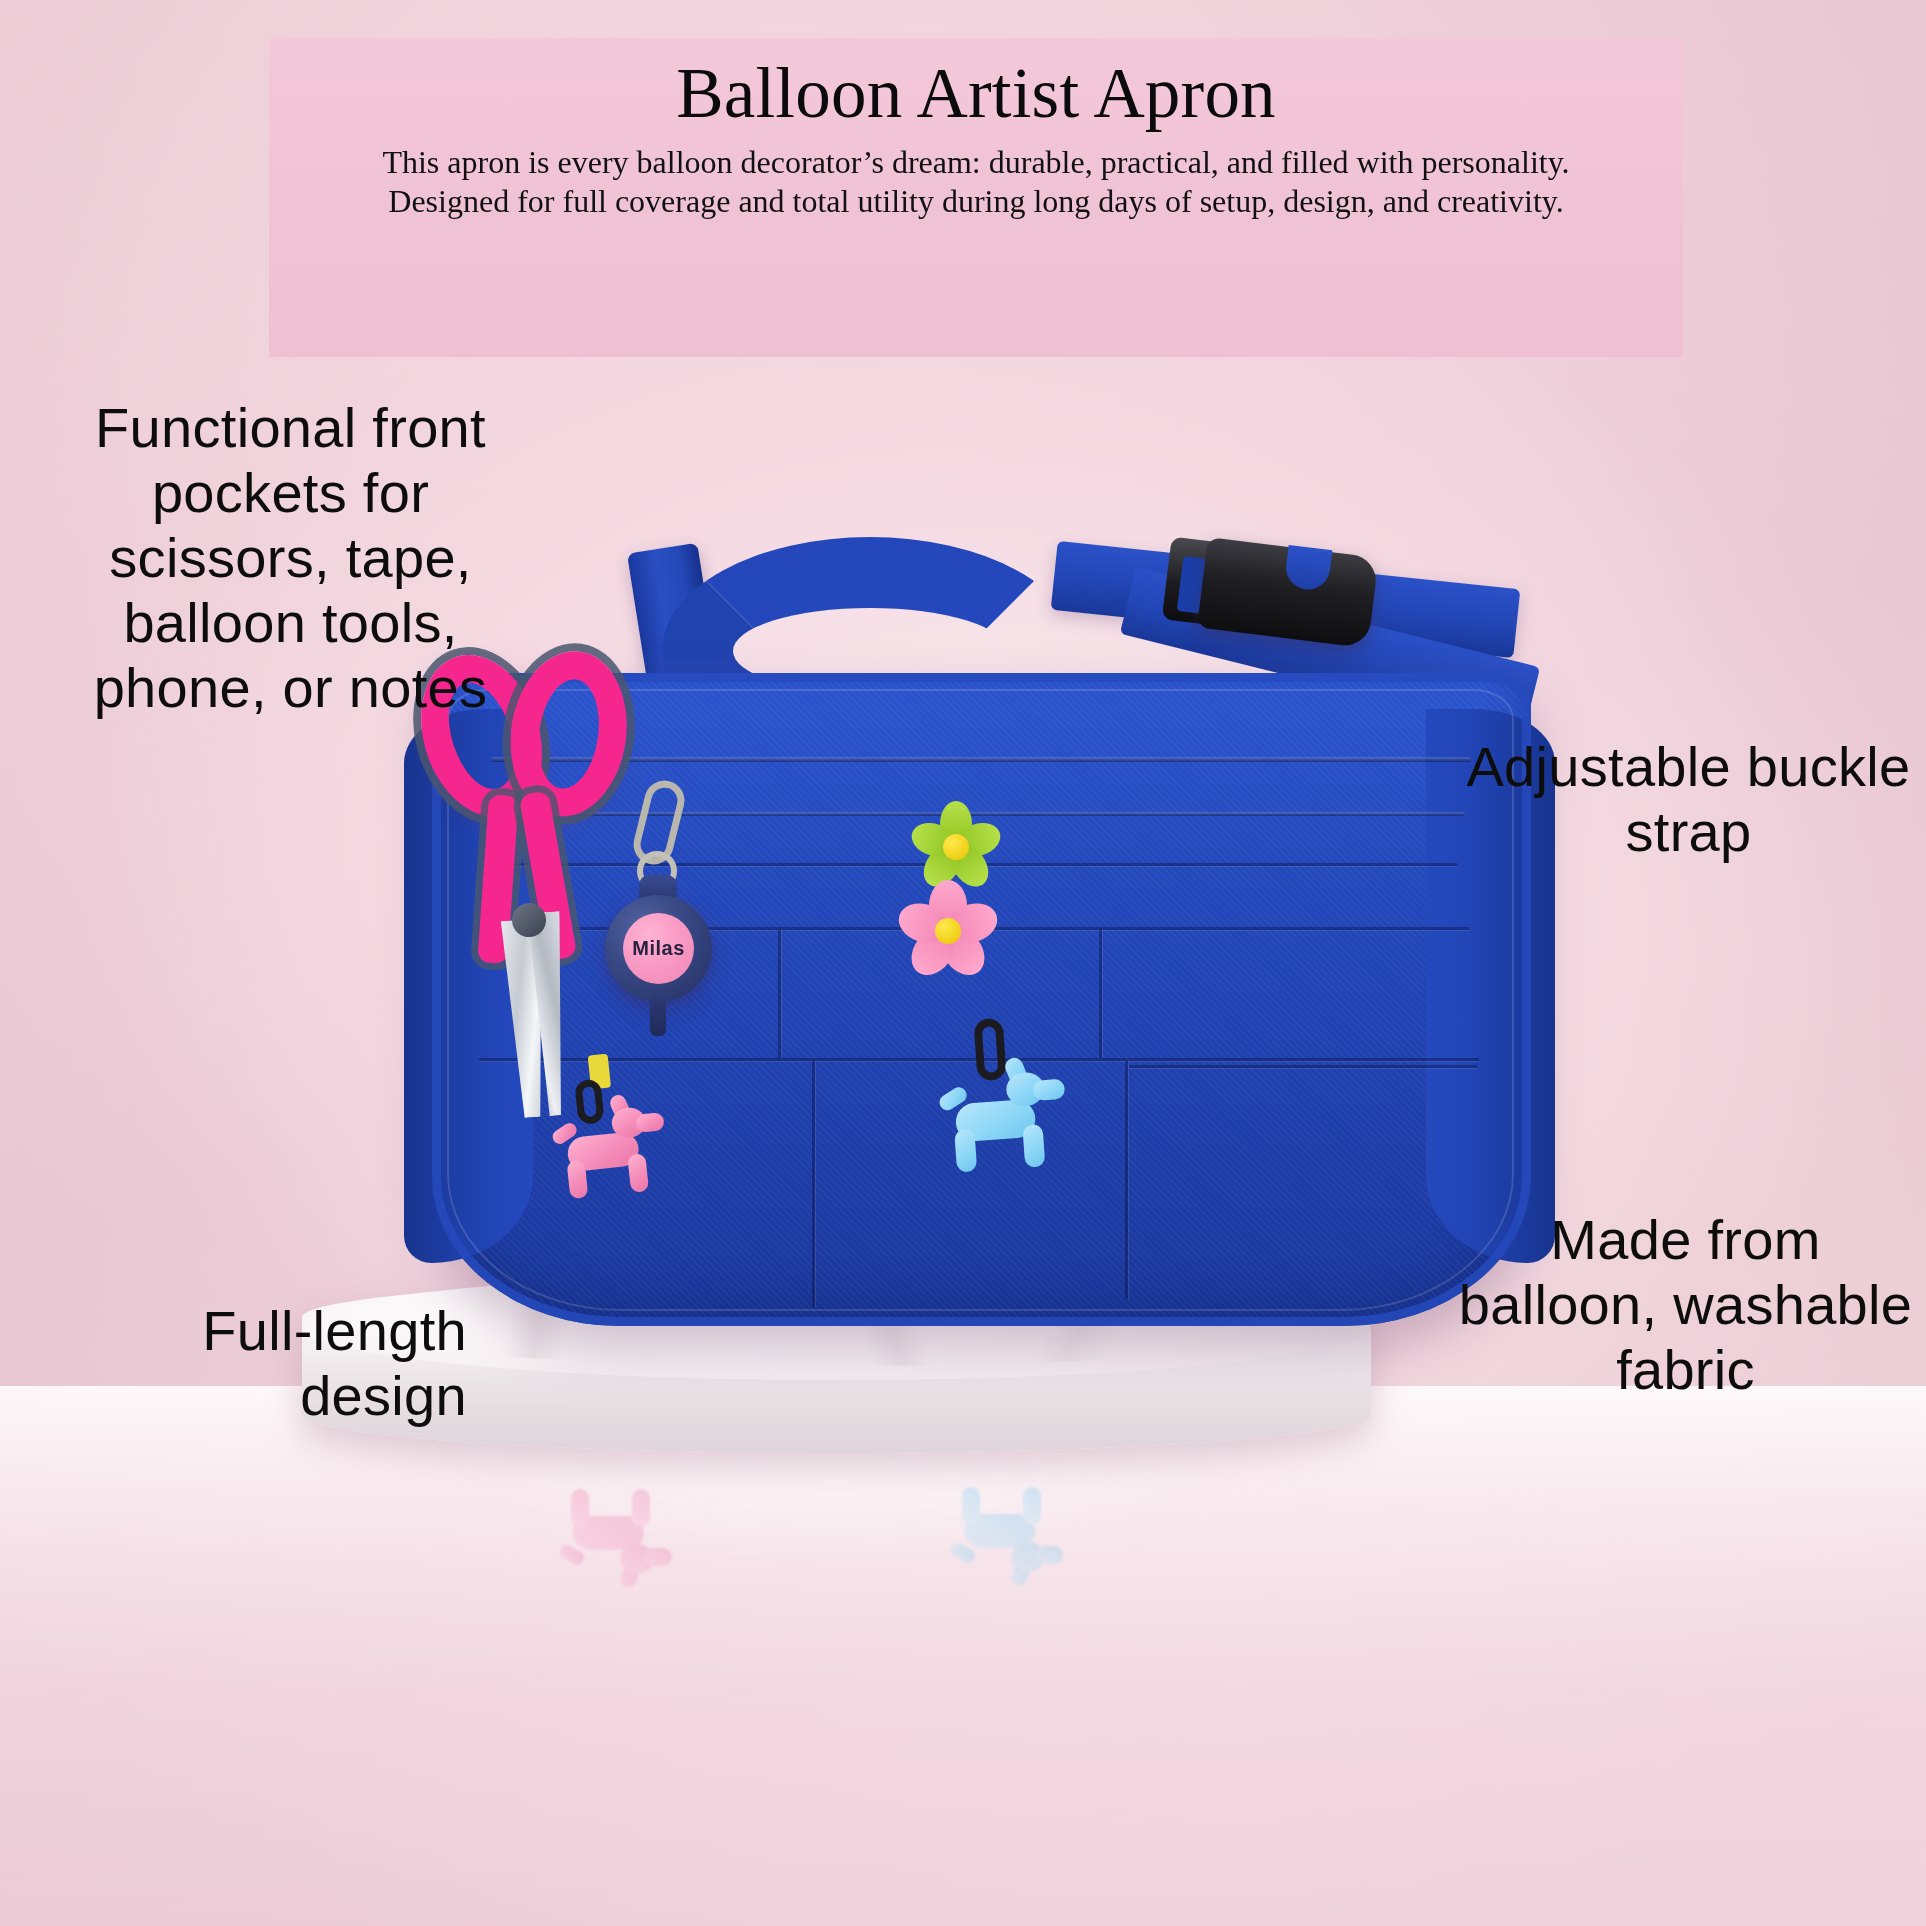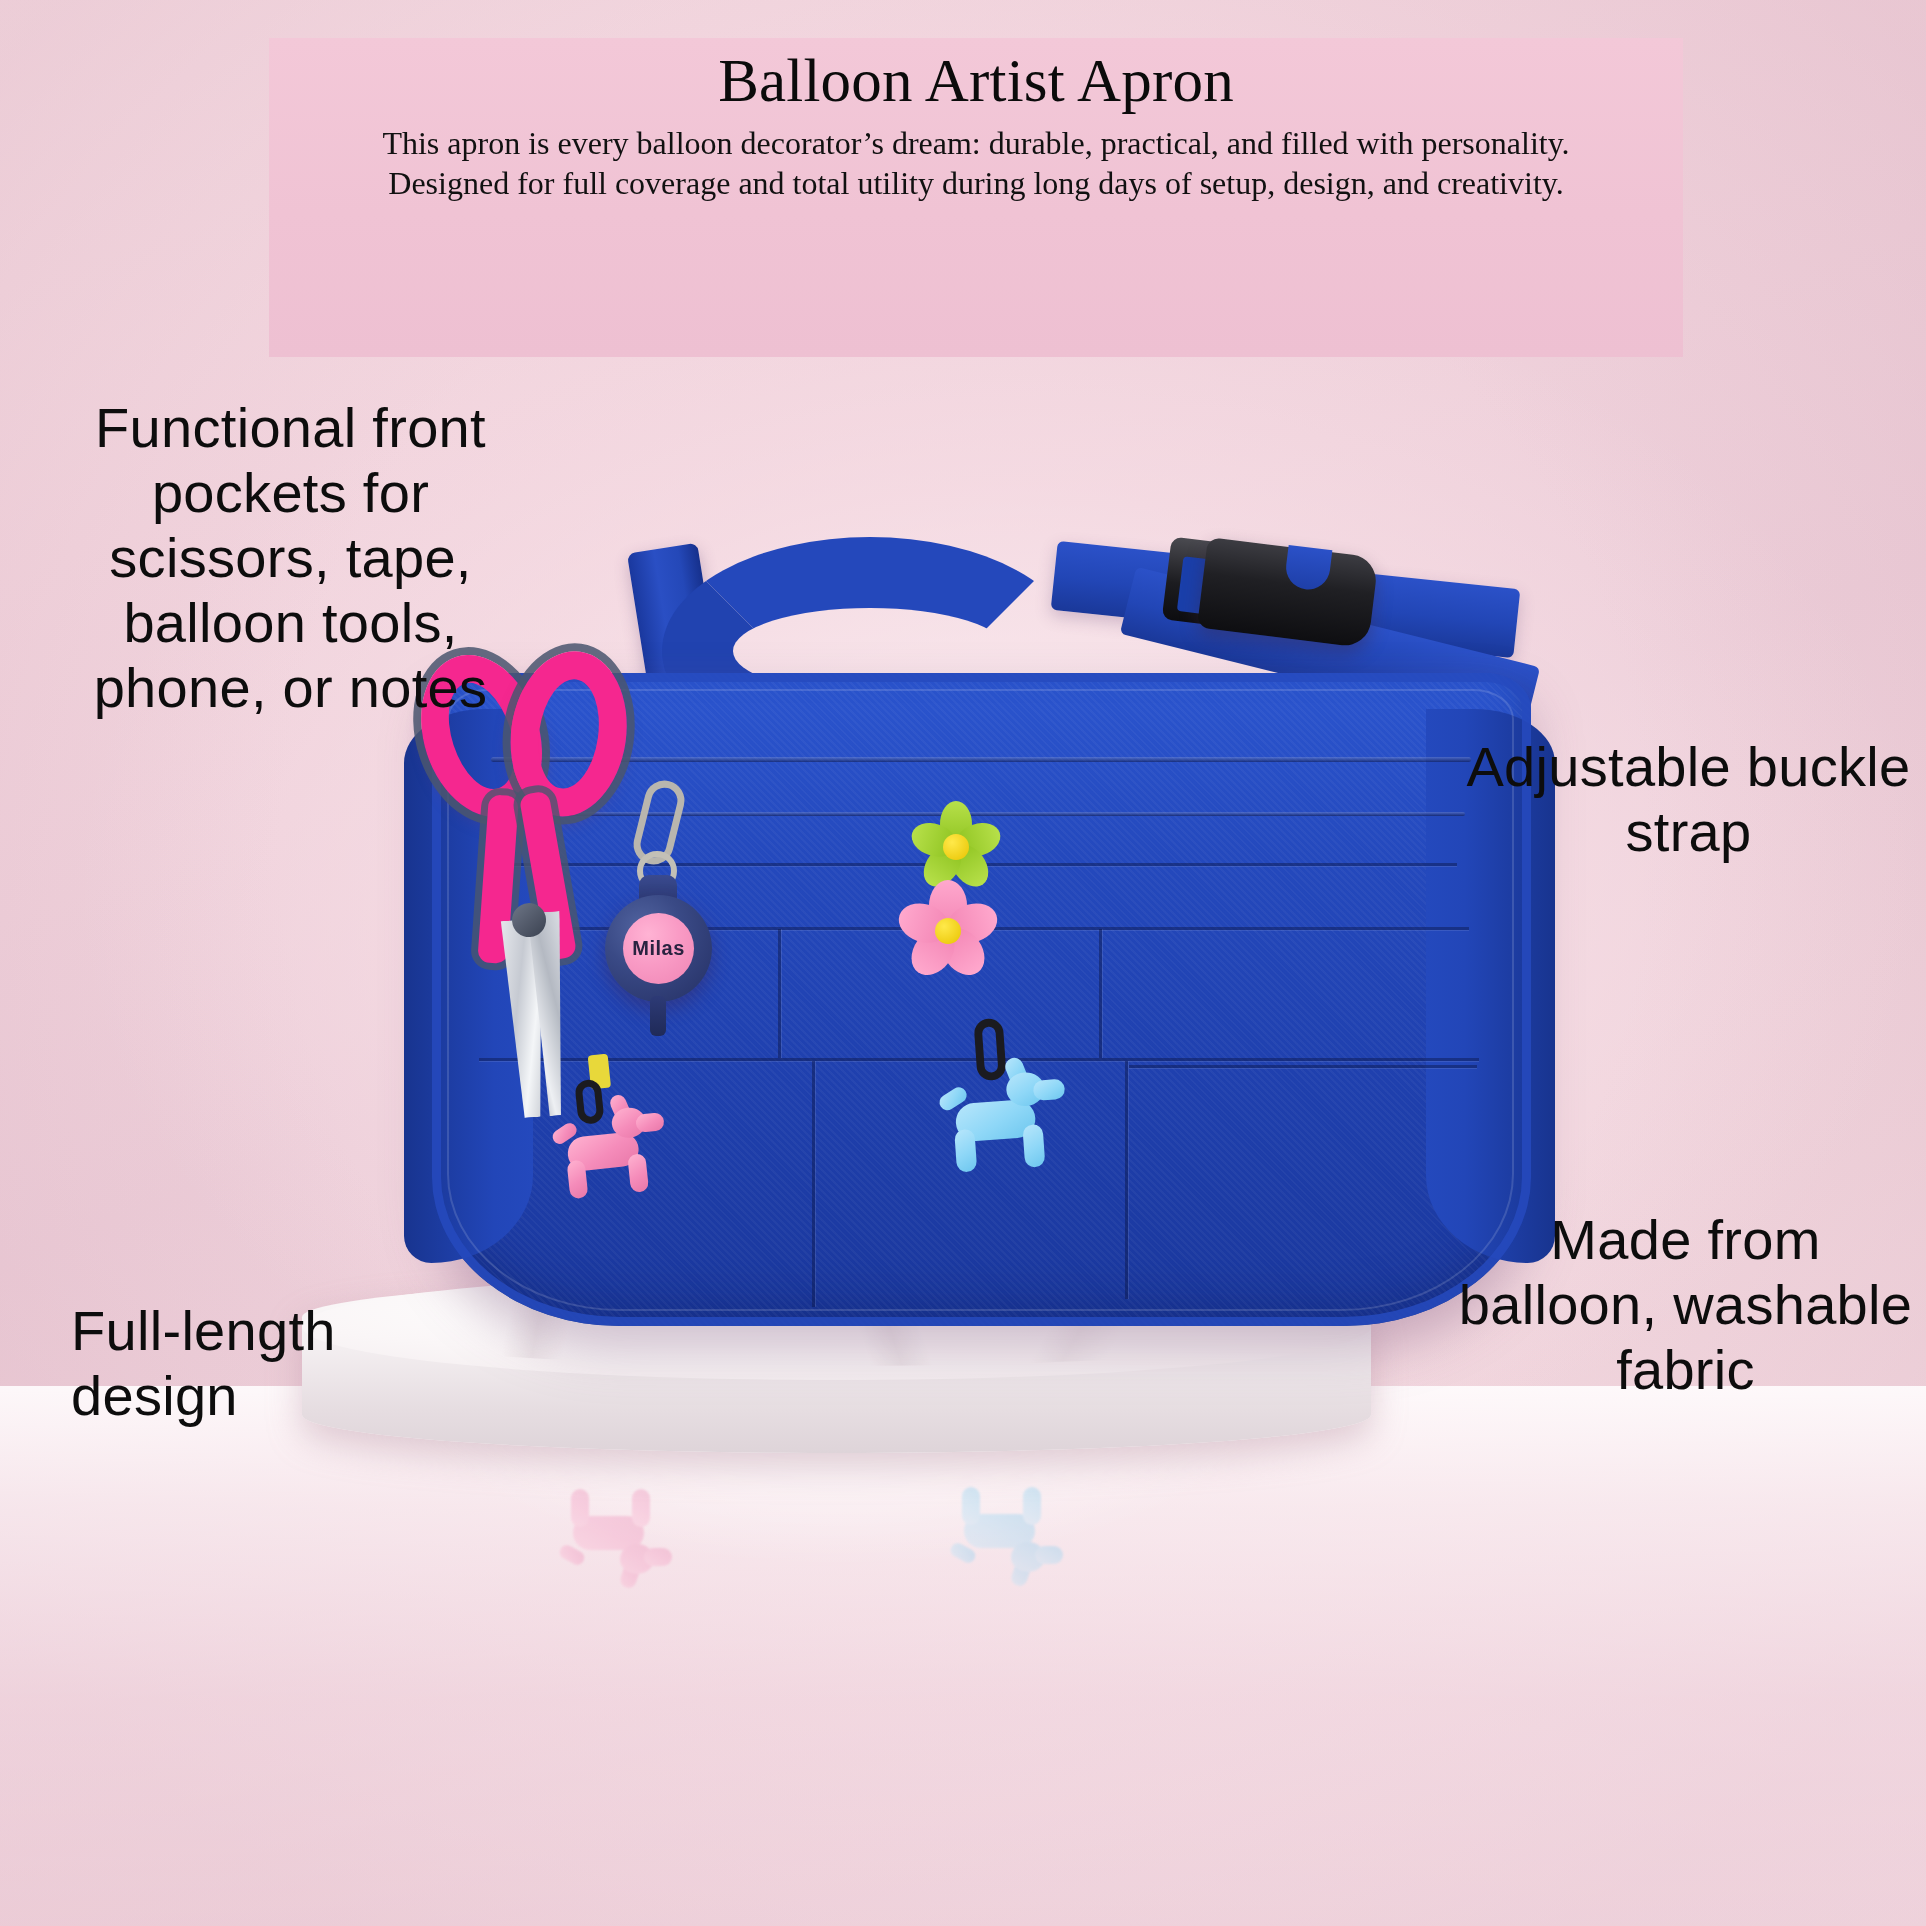--- a/index.html
+++ b/index.html
@@ -16,30 +16,30 @@
       radial-gradient(ellipse 1287px 891px at 52% 46%, rgba(255,246,248,.85) 0%, rgba(250,228,234,.45) 45%, rgba(240,204,216,0) 72%),
       linear-gradient(160deg,#f6dde4 0%,#f2d5de 22%,#eccdd8 48%,#f0d4dc 70%,#f7e2e8 100%);
   }
   .bg-vign{position:absolute;inset:0;
     background:radial-gradient(ellipse 1238px 1238px at 50% 44%, rgba(255,255,255,0) 55%, rgba(214,170,186,.30) 100%);}
 
   
   .banner{position:absolute;left:269px;top:38px;width:1414px;height:319px;
     background:linear-gradient(180deg,#f3c8d8 0%,#f0c3d4 55%,#eec0d2 100%);
     text-align:center;box-sizing:border-box;padding:6px 53px 0 53px;}
-  .banner h1{margin:4px;font-family:"Liberation Serif",serif;font-weight:400;
-    font-size:61px;line-height:1.08;letter-spacing:0.2px;color:#0b0b0b;}
+  .banner h1{margin:11px;font-family:"Liberation Serif",serif;font-weight:400;
+    font-size:71px;line-height:1.08;letter-spacing:0.2px;color:#0b0b0b;}
   .banner p{margin:10px auto 0;font-family:"Liberation Serif",serif;font-weight:400;
     font-size:32px;line-height:1.24;color:#111;max-width:1238px;}
 
   
   .label{position:absolute;color:#0d0d0d;font-size:56px;line-height:1.16;
     font-weight:300;letter-spacing:0.3px;font-family:"Liberation Sans",sans-serif;}
   .lbl-pockets{left:67px;top:396px;width:447px;text-align:center;}
-  .lbl-fulllen{left:71px;top:1299px;width:396px;text-align:left;}
+  .lbl-fulllen{left:71px;top:1299px;width:396px;text-align:right;}
   .lbl-buckle{left:1465px;top:735px;width:447px;text-align:center;}
   .lbl-fabric{left:1453px;top:1208px;width:465px;text-align:center;}
 
   
   .pedestal{position:absolute;left:302px;top:1279px;width:1069px;height:174px;
     border-radius:50%/22%;
     background:linear-gradient(180deg,#fdfbfb 0%,#f3eef0 40%,#e6dde1 75%,#ded4d9 100%);
     box-shadow:0 14px 34px rgba(180,140,158,.40);}
   .pedestal-top{position:absolute;left:302px;top:1273px;width:1069px;height:107px;
     border-radius:50%;

